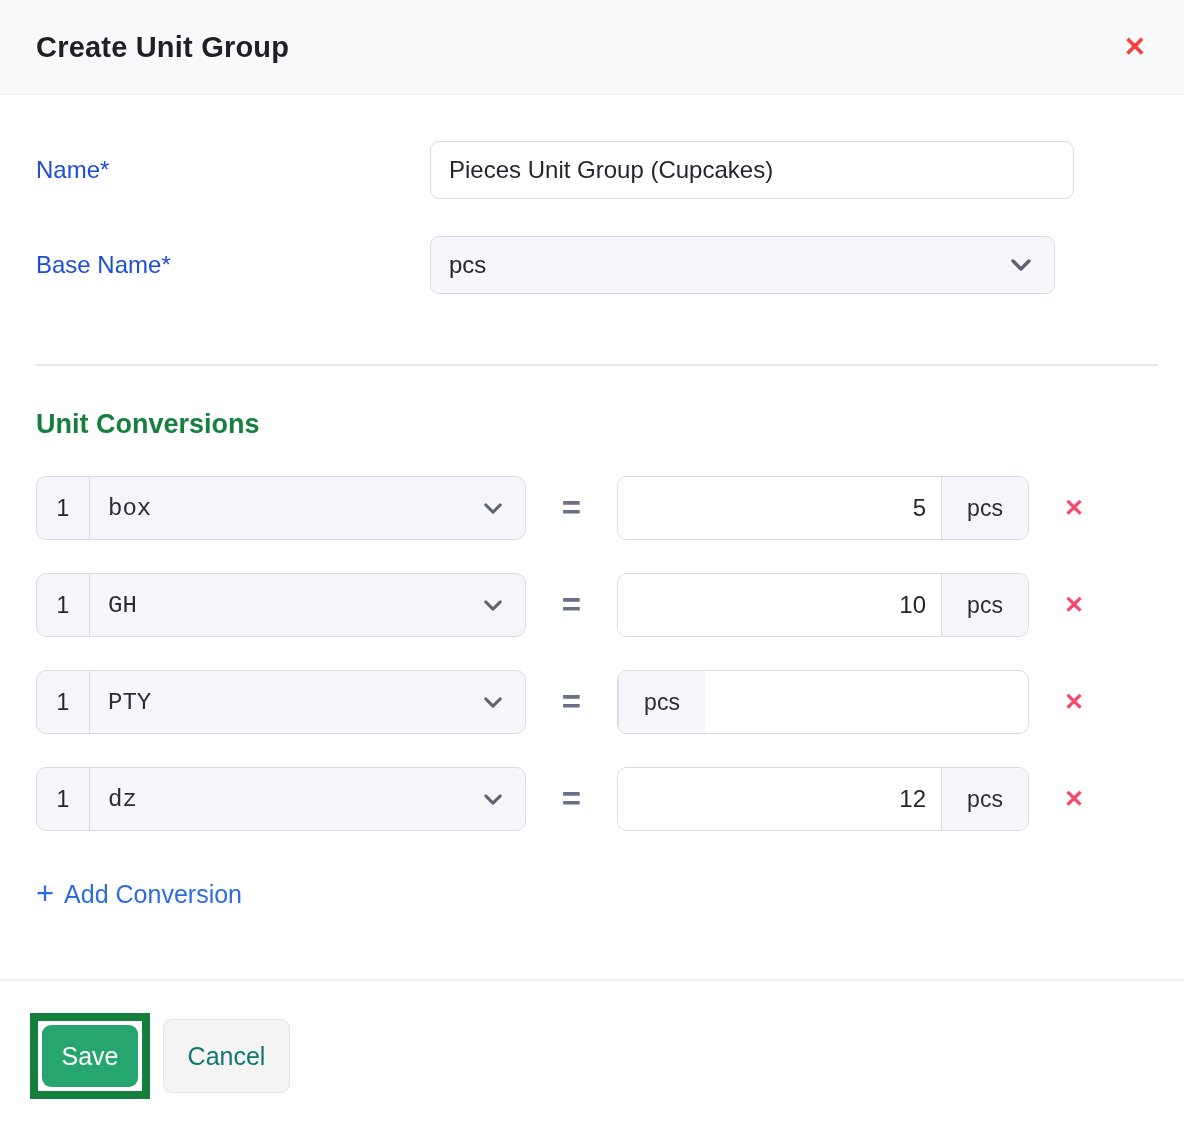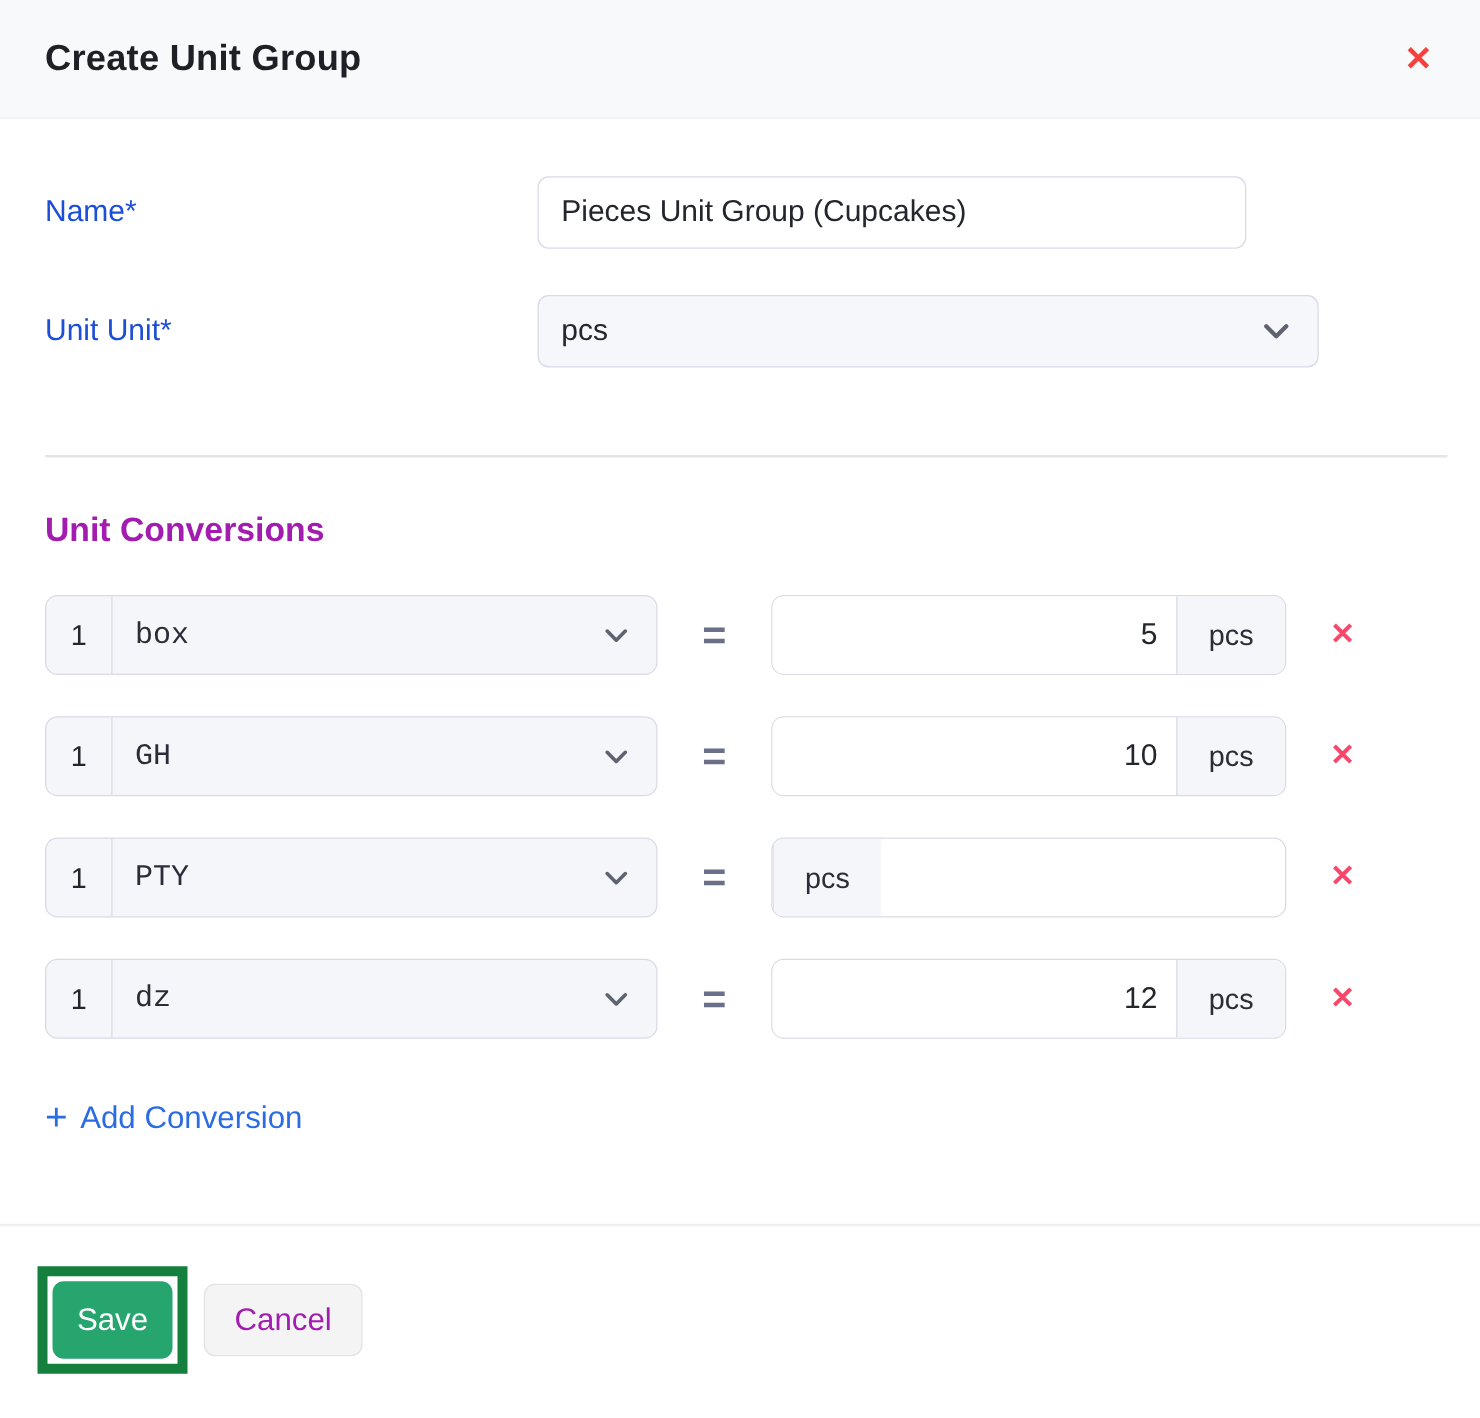--- a/index.html
+++ b/index.html
@@ -19,35 +19,35 @@
     color: #f5413d; font-size: 27px; font-weight: 700; line-height: 1;
     font-family: "Liberation Sans", sans-serif;
   }
 
   
   .modal-body { padding: 46px 36px 0 36px; }
 
   .field-row { display: flex; align-items: center; margin-bottom: 37px; }
   .field-label { width: 394px; font-size: 24px; color: #1d4ed8; flex-shrink: 0; }
   .text-input {
-    width: 567px; height: 58px; border: 1px solid #d9dae6; border-radius: 9px;
+    width: 644px; height: 58px; border: 1px solid #d9dae6; border-radius: 9px;
     font-size: 24px; color: #24262e; padding: 0 18px; background: #fff;
     font-family: "Liberation Sans", sans-serif; outline: none;
   }
   .select-box {
     width: 625px; height: 58px; border: 1px solid #d9dae6; border-radius: 9px;
     background: #f6f7fa; display: flex; align-items: center; justify-content: space-between;
     padding: 0 22px 0 18px; cursor: pointer;
   }
   .select-value { font-size: 24px; color: #24262e; }
   .chev { flex-shrink: 0; }
 
   .divider { height: 2px; background: #e5e5e7; margin: 70px 0 0 0; width: 1122px; }
 
-  .section-heading { font-size: 27px; font-weight: 600; color: #a21caf; margin: 43px 0 36px 0; }
+  .section-heading { font-size: 27px; font-weight: 600; color: #15803d; margin: 43px 0 36px 0; }
 
   
   .conv-row { display: flex; align-items: center; margin-bottom: 33px; height: 64px; }
   .unit-group {
     width: 490px; height: 64px; border: 1px solid #d9dae6; border-radius: 10px;
     background: #f5f6f9; display: flex; align-items: stretch; overflow: hidden;
     cursor: pointer;
   }
   .qty-cell {
     width: 53px; display: flex; align-items: center; justify-content: center;
@@ -95,43 +95,43 @@
   .modal-footer { position: absolute; left: 0; top: 1013px; width: 1184px; display: flex; align-items: center; padding-left: 30px; }
   .save-annotation {
     border: 8px solid #15803d; padding: 4px; background: #fff;
   }
   .save-btn {
     background: #27a56f; color: #fff; border: none; border-radius: 9px;
     width: 96px; height: 62px; font-size: 25px; cursor: pointer;
     font-family: "Liberation Sans", sans-serif;
   }
   .cancel-btn {
-    margin-left: 13px; background: #f4f4f5; color: #a21caf;
+    margin-left: 13px; background: #f4f4f5; color: #0f766e;
     border: 1px solid #e3e3e5; border-radius: 9px;
-    width: 127px; height: 58px; font-size: 25px; cursor: pointer;
+    width: 127px; height: 74px; font-size: 25px; cursor: pointer;
     font-family: "Liberation Sans", sans-serif;
   }
 </style>
 </head>
 <body>
 
 <div class="modal-header">
   <div class="modal-title">Create Unit Group</div>
   <button class="close-btn">✕</button>
 </div>
 
 <div class="modal-body">
 
   <div class="field-row">
     <div class="field-label">Name*</div>
     <input class="text-input" type="text" value="Pieces Unit Group (Cupcakes)" style="">
   </div>
 
   <div class="field-row" style="margin-bottom:0;">
-    <div class="field-label">Unit Unit*</div>
+    <div class="field-label">Base Name*</div>
     <div class="select-box">
       <span class="select-value">pcs</span>
       <svg class="chev" width="22" height="14" viewBox="0 0 22 14">
         <polyline points="3,3 11,11 19,3" fill="none" stroke="#5f6370" stroke-width="3.4" stroke-linecap="round" stroke-linejoin="round"></polyline>
       </svg>
     </div>
   </div>
 
   <div class="divider"></div>
 

